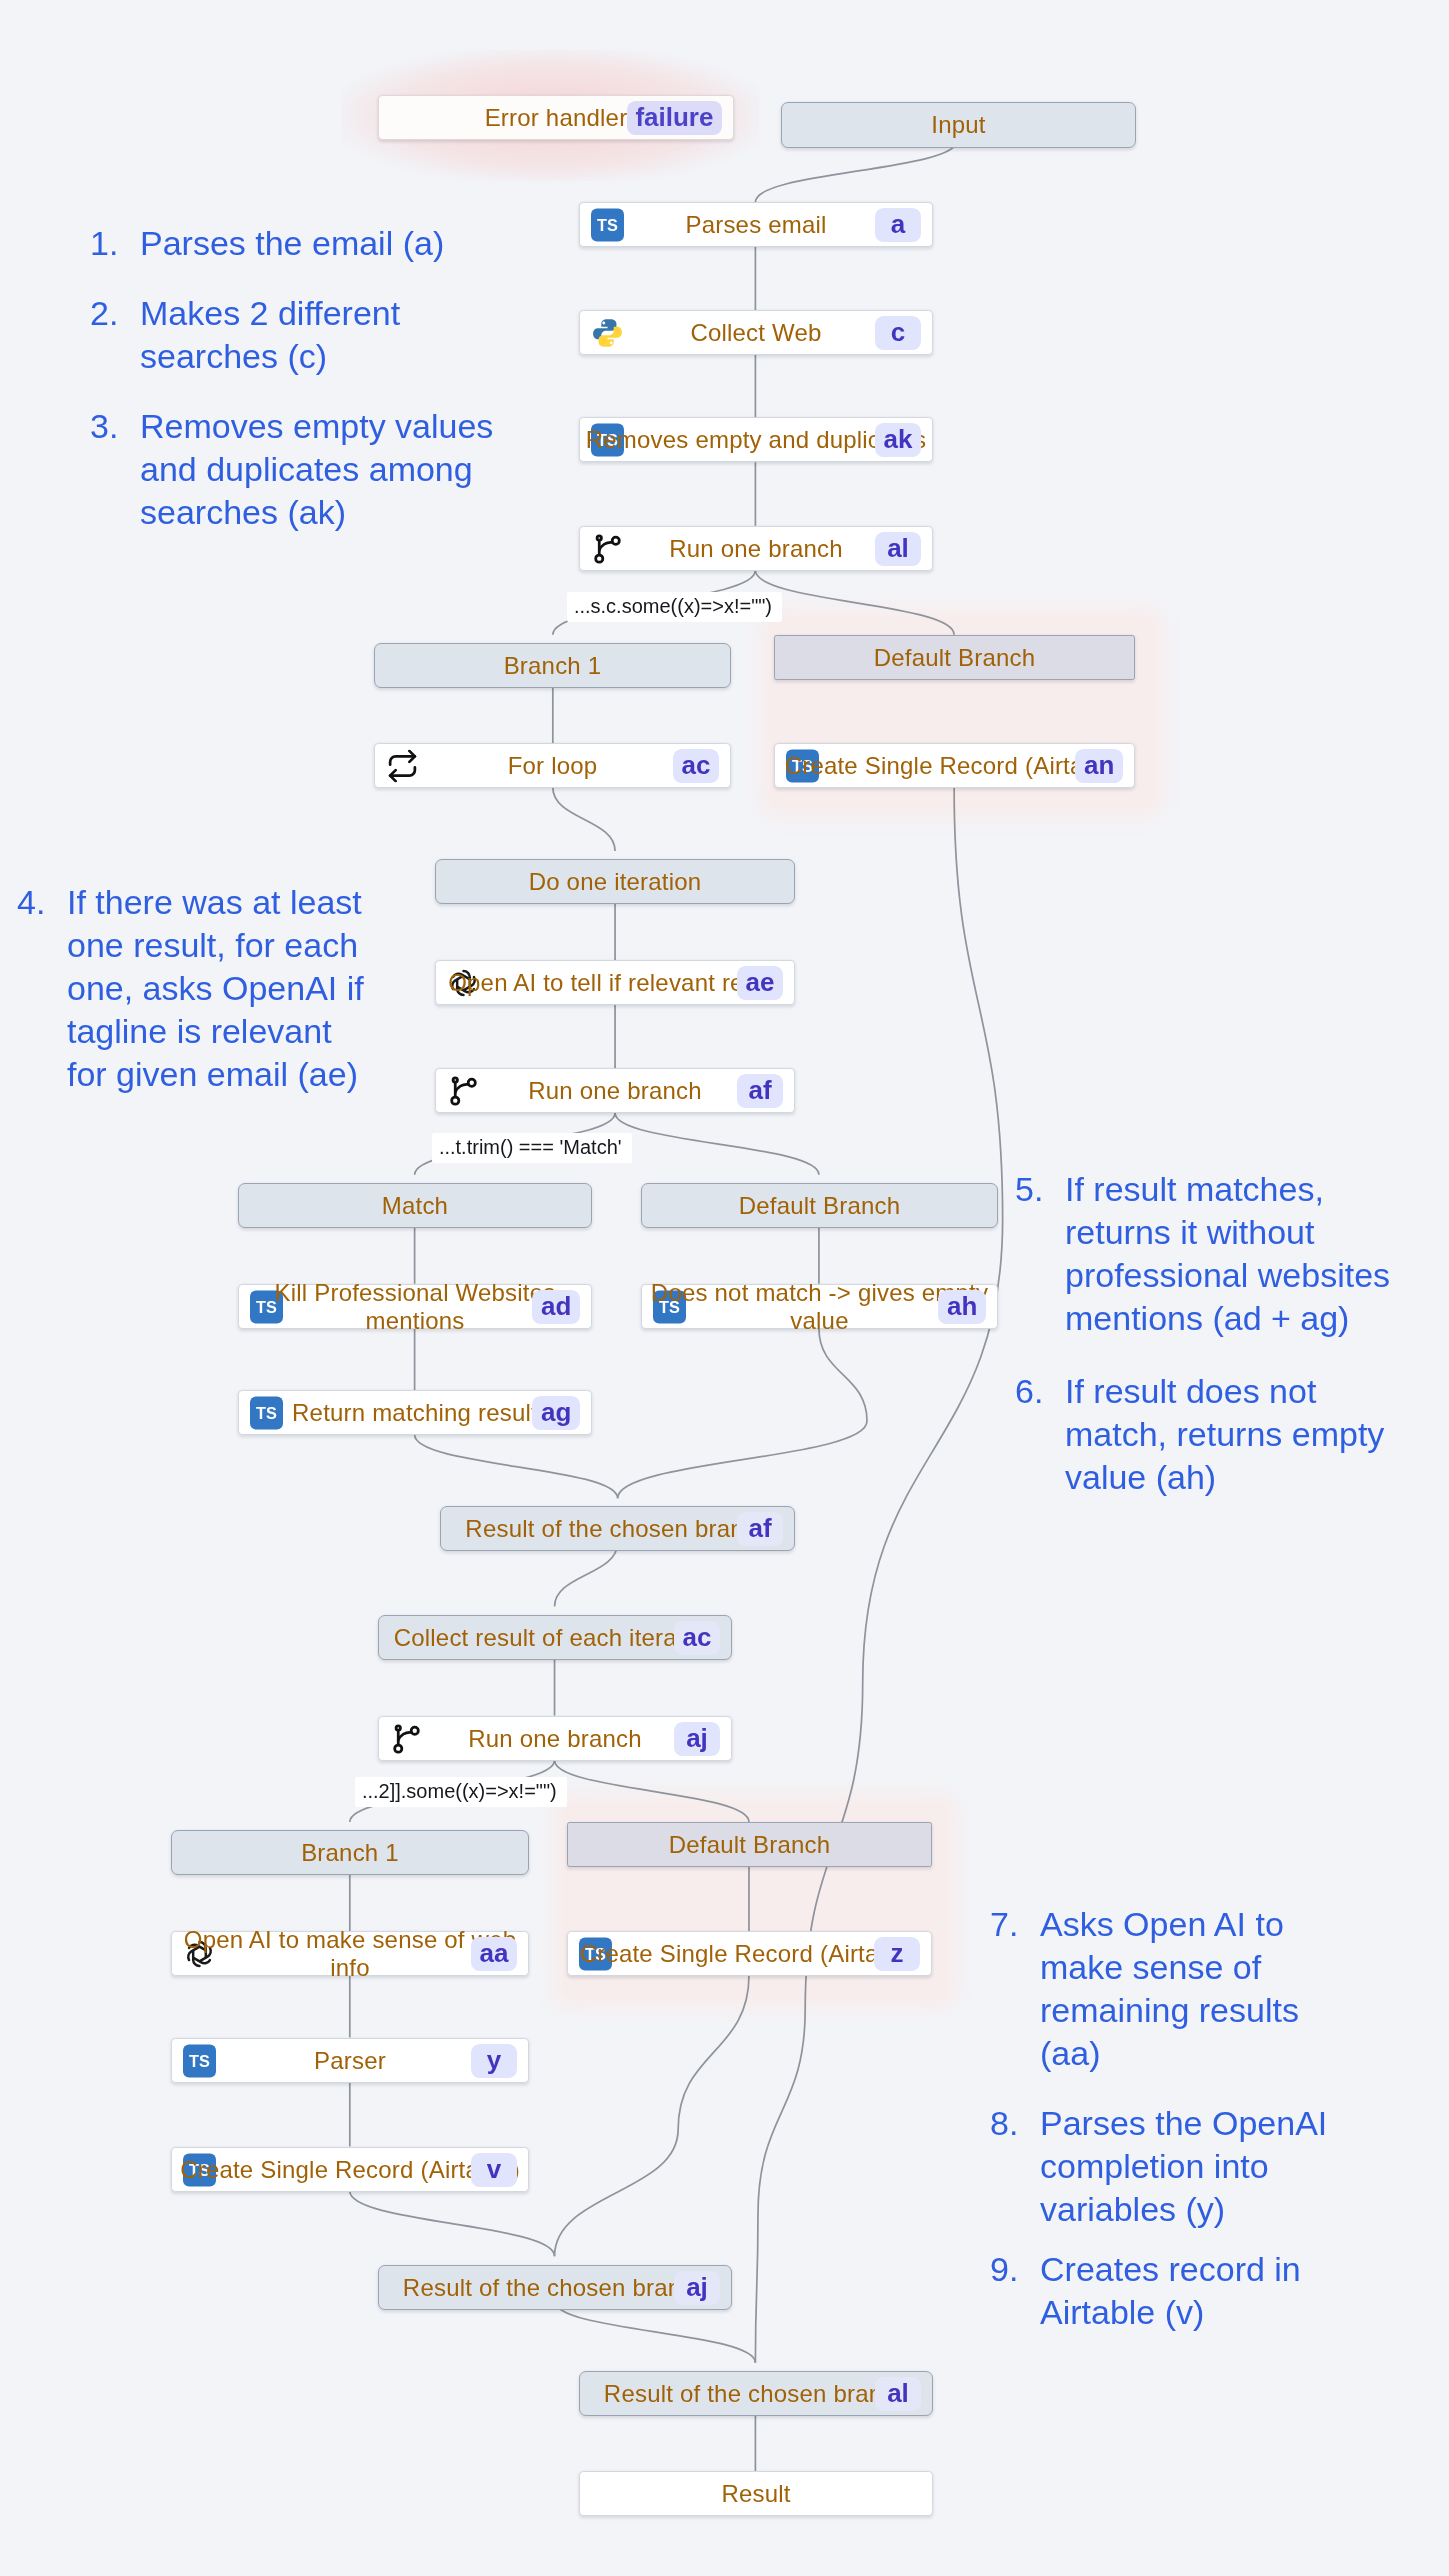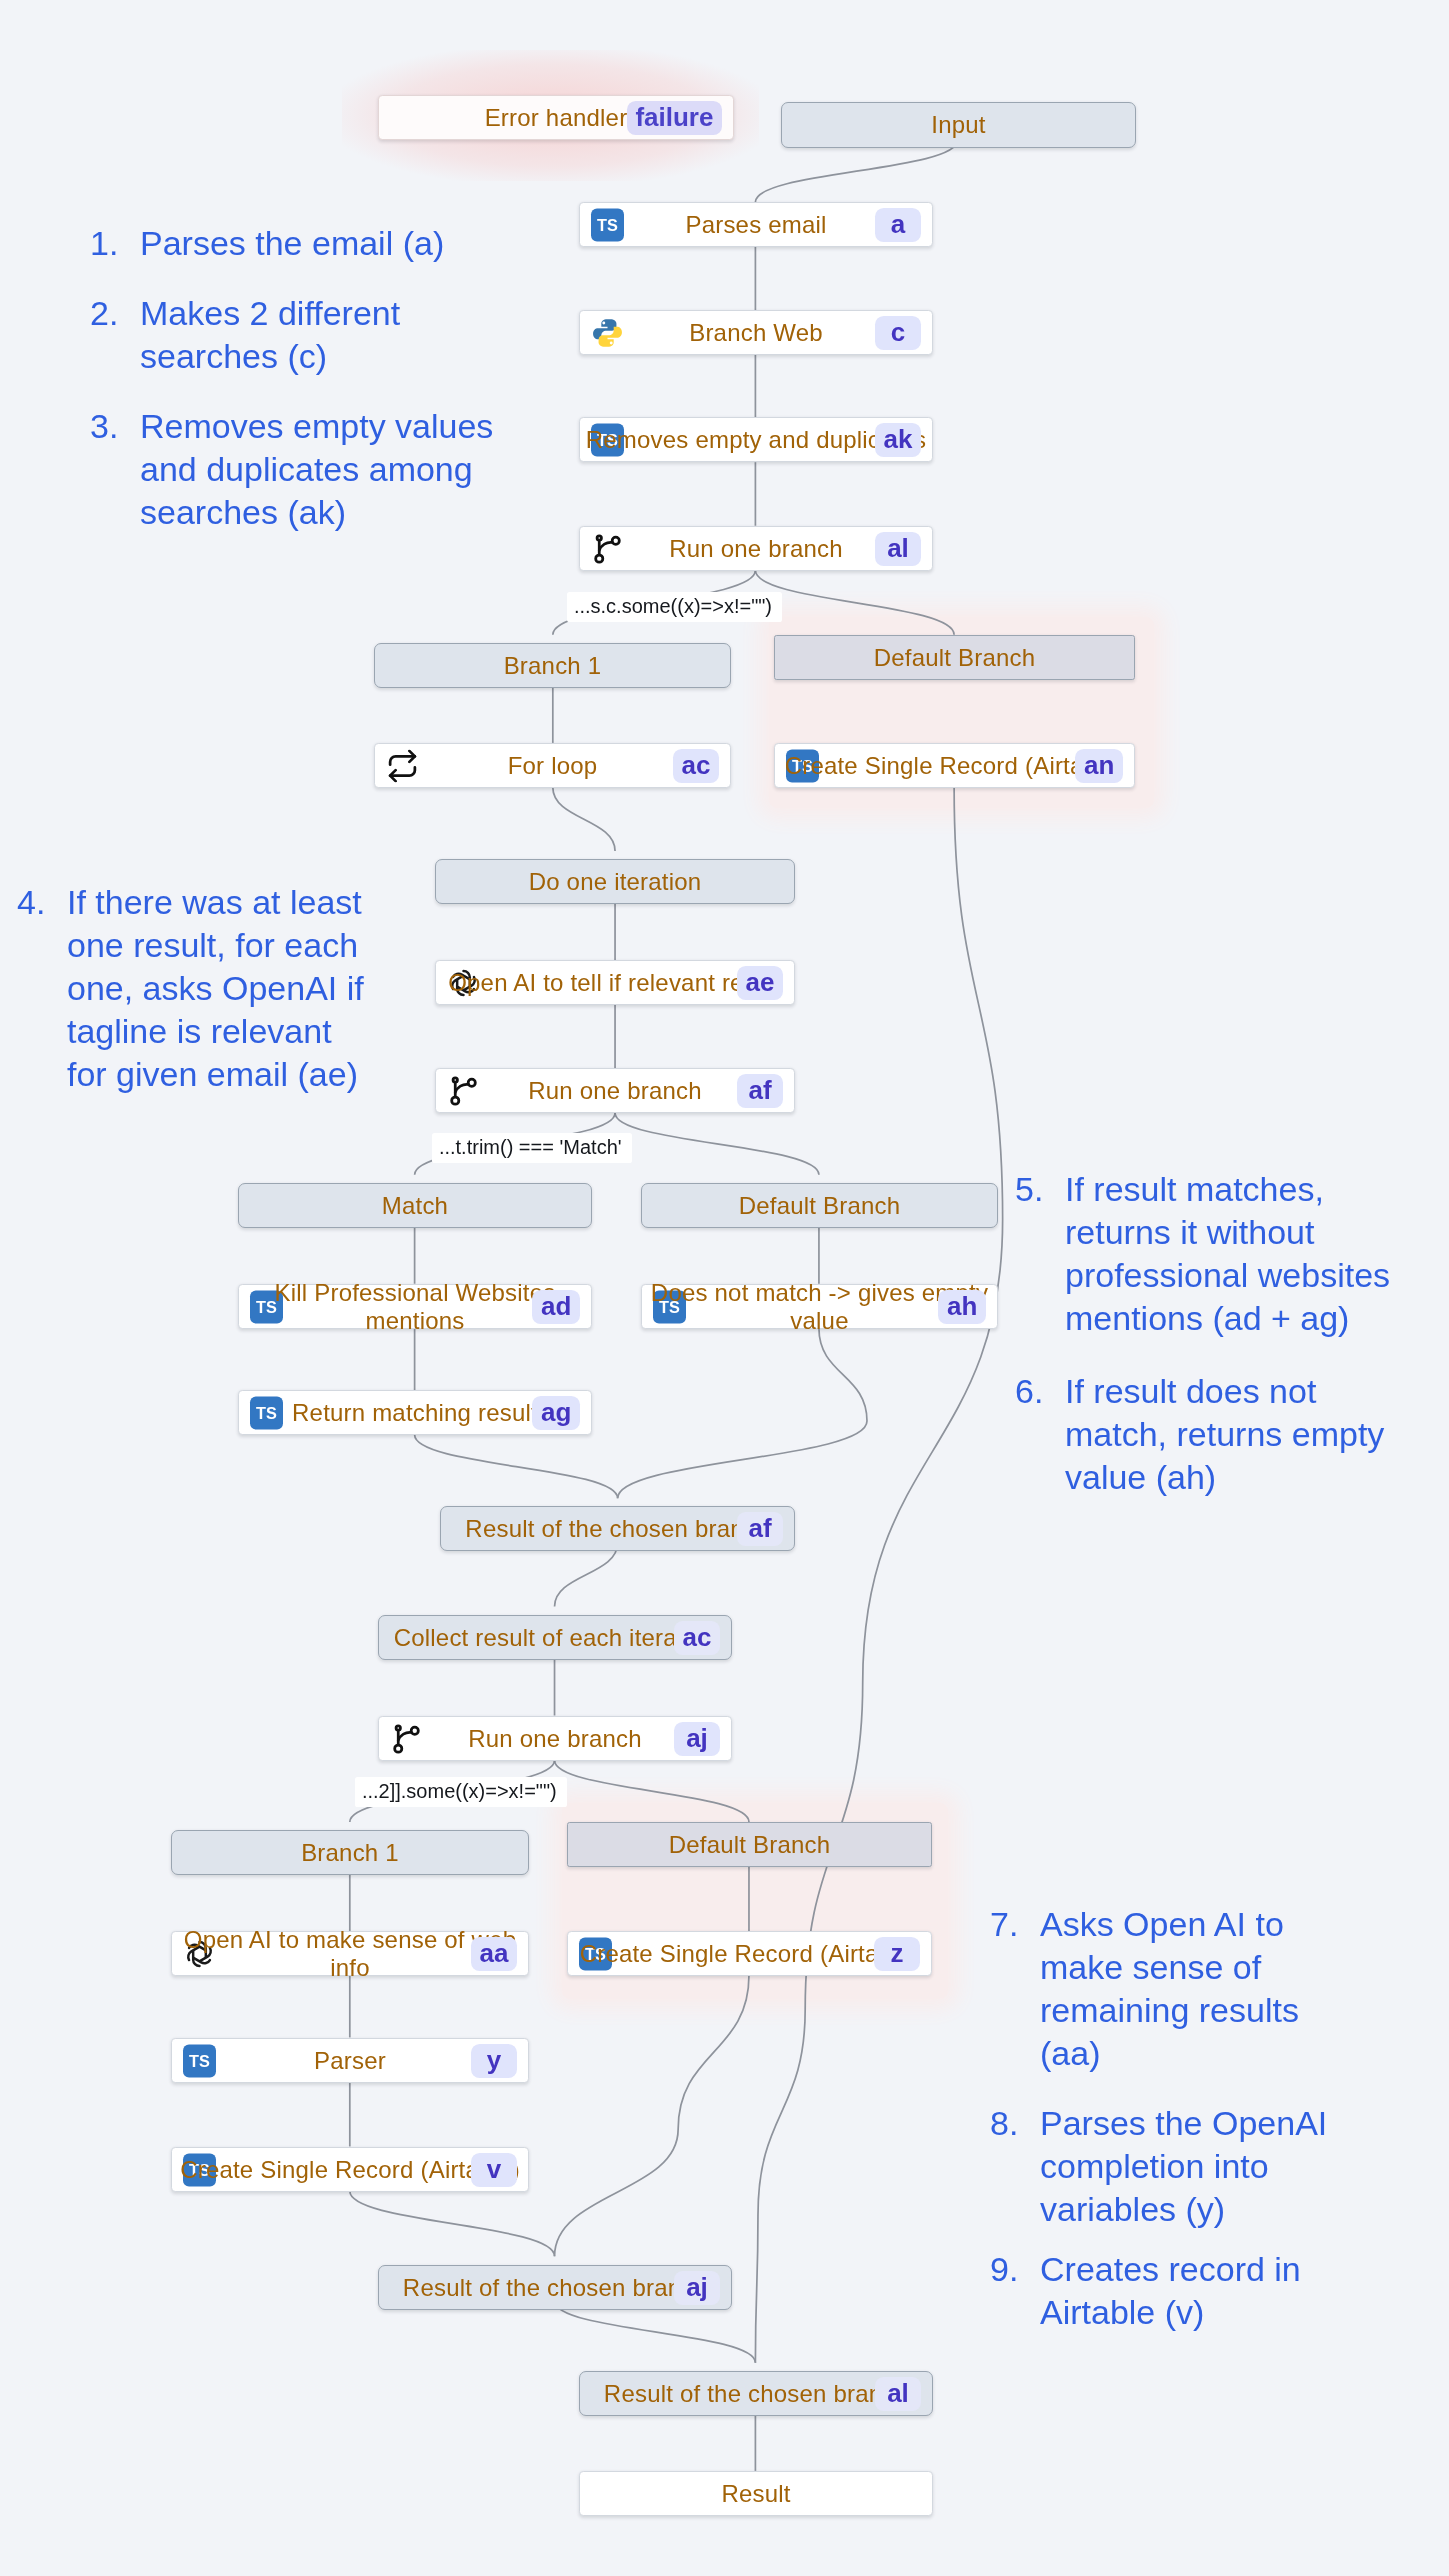--- a/index.html
+++ b/index.html
@@ -95,21 +95,21 @@
     </div>
     <div class="node white" style="left: 579px; top: 310px; width: 354px; height: 45px;">
       <span class="icwrap">
         <svg class="ic" viewBox="0 0 48 48">
       <path fill="#3776ab" d="M23.8 4c-6 0-8.8 2.7-8.8 6.6V15h9v2H10.4C6.3 17 3 19.9 3 25s3.3 8 7.4 8H15v-5.2c0-4.1 3.2-7 7.2-7h8.6c3.3 0 6.2-2.8 6.2-6.1v-4.1C37 6.7 33.8 4 27.8 4h-4z"></path>
       <circle cx="18.6" cy="9.4" r="2.1" fill="#fff"></circle>
       <path fill="#ffd43b" d="M24.2 44c6 0 8.8-2.7 8.8-6.6V33h-9v-2h13.6c4.1 0 7.4-2.9 7.4-8s-3.3-8-7.4-8H33v5.2c0 4.1-3.2 7-7.2 7h-8.6c-3.3 0-6.2 2.8-6.2 6.1v4.1c0 3.9 3.2 6.6 9.2 6.6h4z"></path>
       <circle cx="29.4" cy="38.6" r="2.1" fill="#fff"></circle>
         </svg>
       </span>
-      <span class="nlabel">Branch Web</span>
+      <span class="nlabel">Collect Web</span>
       <span class="badge">c</span>
     </div>
     <div class="node white" style="left: 579px; top: 417px; width: 354px; height: 45px;">
       <span class="icwrap">
         <div class="ts-ic">TS</div>
       </span>
       <span class="nlabel">Removes empty and duplicates</span>
       <span class="badge">ak</span>
     </div>
     <div class="node white" style="left: 579px; top: 526px; width: 354px; height: 45px;">

